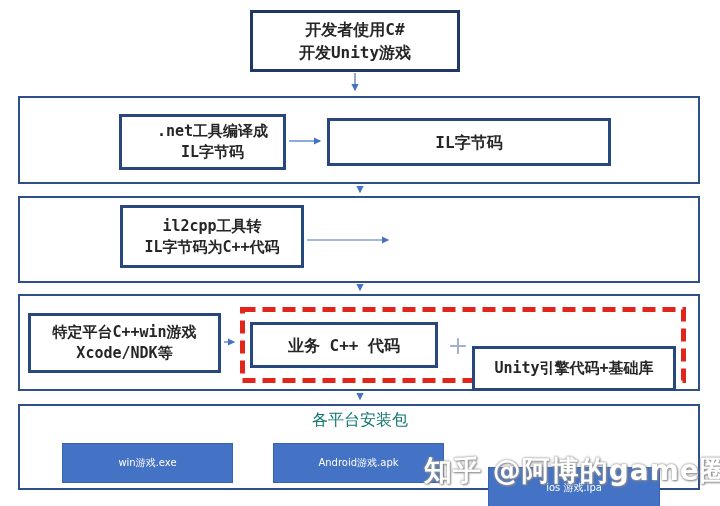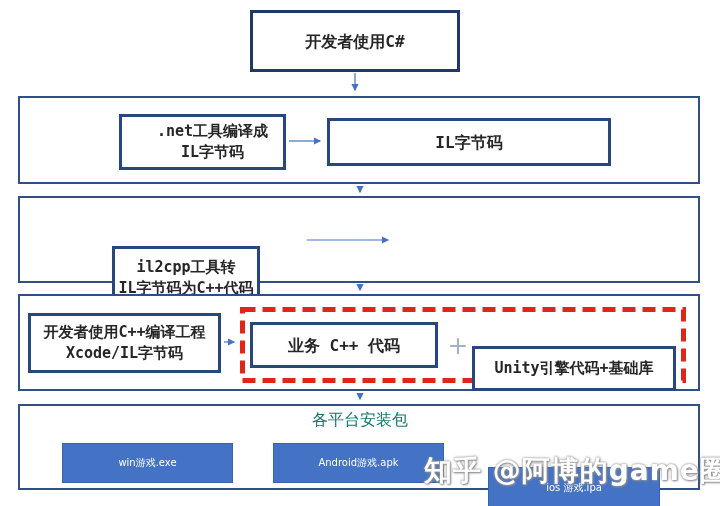--- a/index.html
+++ b/index.html
@@ -46,21 +46,21 @@
 
   .top-box {
     left: 250px; top: 10px; width: 210px; height: 62px;
     border-color: #203864; border-width: 3px;
     font-size: 16px; line-height: 23px;
   }
 
   .net-box     { left: 119px; top: 114px; width: 167px; height: 56px; padding-left: 20px; }
   .il-box      { left: 327px; top: 118px; width: 284px; height: 48px; font-size: 16px; }
 
-  .il2cpp-box  { left: 112px; top: 205px; width: 148px; height: 63px; margin-top: 41px; }
+  .il2cpp-box  { left: 120px; top: 205px; width: 184px; height: 63px; }
   .cpp-box     { left: 395px; top: 218px; width: 191px; height: 46px; font-size: 16px; }
 
   .platform-box{ left: 28px;  top: 313px; width: 193px; height: 60px; }
   .biz-box     { left: 250px; top: 322px; width: 188px; height: 46px; font-size: 16px; }
   .unity-box   { left: 472px; top: 322px; width: 204px; height: 45px; font-size: 15px; margin-top: 24px; }
 
   .dashed-box { position: absolute; left: 240px; top: 307px; width: 446px; height: 76px; }
   .dashed-box svg { display: block; }
 
   .plus-sign {
@@ -99,41 +99,42 @@
 
   .arrows { position: absolute; left: 0; top: 0; pointer-events: none; }
 </style>
 </head>
 <body>
 
 <div class="stage">
 
   <div class="node top-box">
     <div>开发者使用C#</div>
+    <div>开发Unity游戏</div>
   </div>
 
   <div class="container row2"></div>
   <div class="node net-box">
     <div>.net工具编译成</div>
     <div>IL字节码</div>
   </div>
   <div class="node il-box">
     <div>IL字节码</div>
   </div>
 
   <div class="container row3"></div>
   <div class="node il2cpp-box">
     <div>il2cpp工具转</div>
     <div>IL字节码为C++代码</div>
   </div>
 
   <div class="container row4"></div>
   <div class="node platform-box">
-    <div>开发者使用C++编译工程</div>
-    <div>Xcode/IL字节码</div>
+    <div>特定平台C++win游戏</div>
+    <div>Xcode/NDK等</div>
   </div>
   <div class="dashed-box">
     <svg width="446" height="76">
       <rect x="2.5" y="2.5" width="441" height="71" fill="none" stroke="#e1251b" stroke-width="5" stroke-dasharray="13 7"></rect>
     </svg>
   </div>
   <div class="node biz-box">
     <div>业务 C++ 代码</div>
   </div>
   <div class="plus-sign">+</div>

